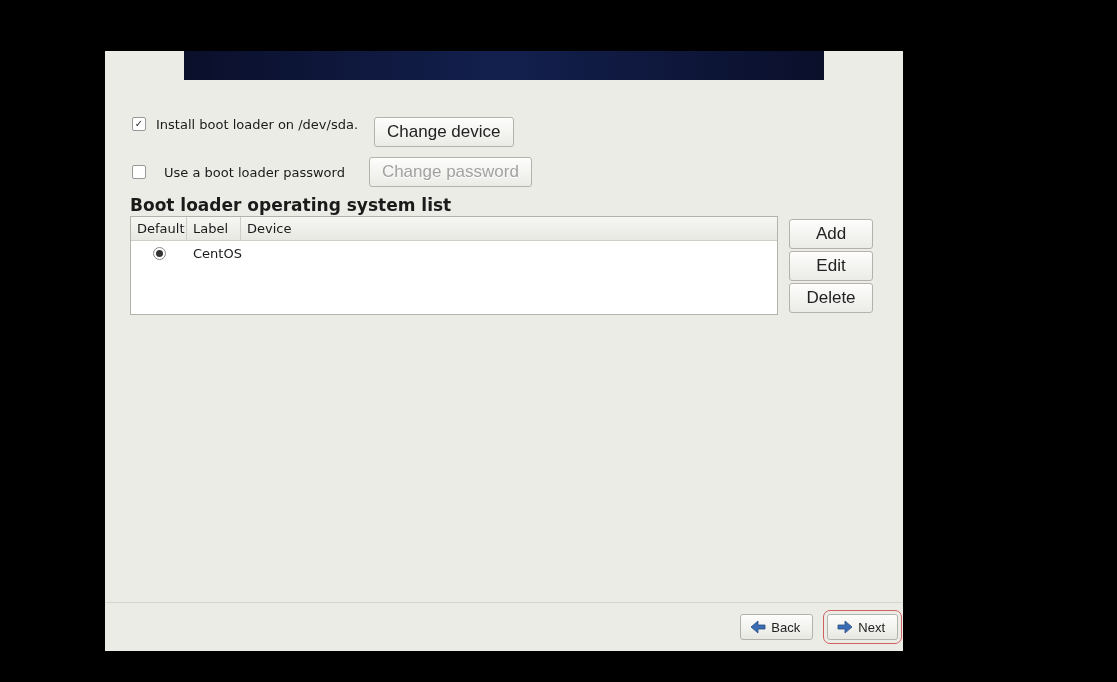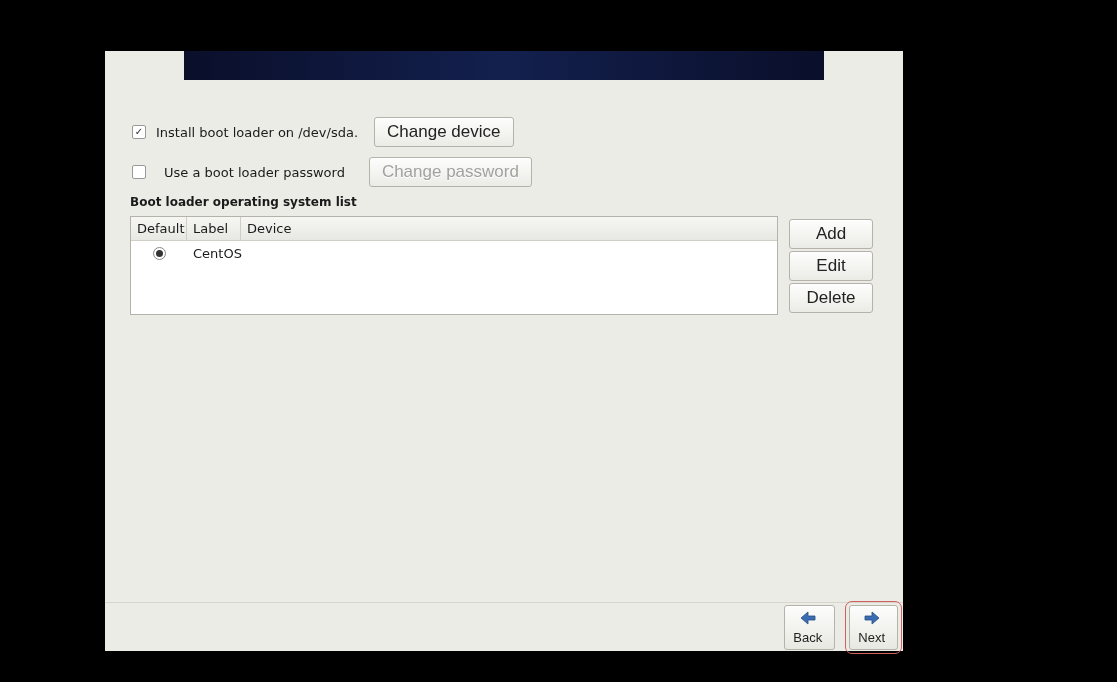--- a/index.html
+++ b/index.html
@@ -32,21 +32,21 @@
       position: absolute;
       left: 0;
       top: 0;
       width: 798px;
     }
     .row1 {
       position: absolute;
       left: 27px;
       top: 66px;
       display: flex;
-      align-items: center;
+      align-items: flex-start;
       gap: 6px;
     }
     .row2 {
       position: absolute;
       left: 27px;
       top: 106px;
       display: flex;
       align-items: center;
       gap: 14px;
     }
@@ -84,21 +84,21 @@
     .btn.disabled {
       color: #a1a1a1;
       text-shadow: 0 1px 0 #fff;
       cursor: default;
     }
     .section-title {
       position: absolute;
       left: 25px;
       top: 144px;
       font-weight: bold;
-      font-size: 12px;
+      font-size: 17px;
     }
     .table-wrap {
       position: absolute;
       left: 25px;
       top: 165px;
       width: 648px;
       height: 99px;
       background: #fff;
       border: 1px solid #b5b2ab;
     }
@@ -182,21 +182,20 @@
       border: 1px solid #b5b2ab;
       border-radius: 3px;
       padding: 4px 12px 4px 8px;
       font-size: 13px;
       color: #222;
       cursor: pointer;
       display: flex;
       align-items: center;
       gap: 4px;
       box-shadow: inset 0 1px 0 #fff;
-      flex-direction: column;
     }
     .nav-btn.next-focus {
       outline: 1px solid #d06060;
       outline-offset: 3px;
     }
     .arrow-svg { width: 18px; height: 16px; }
   </style>
 </head>
 <body>
 

